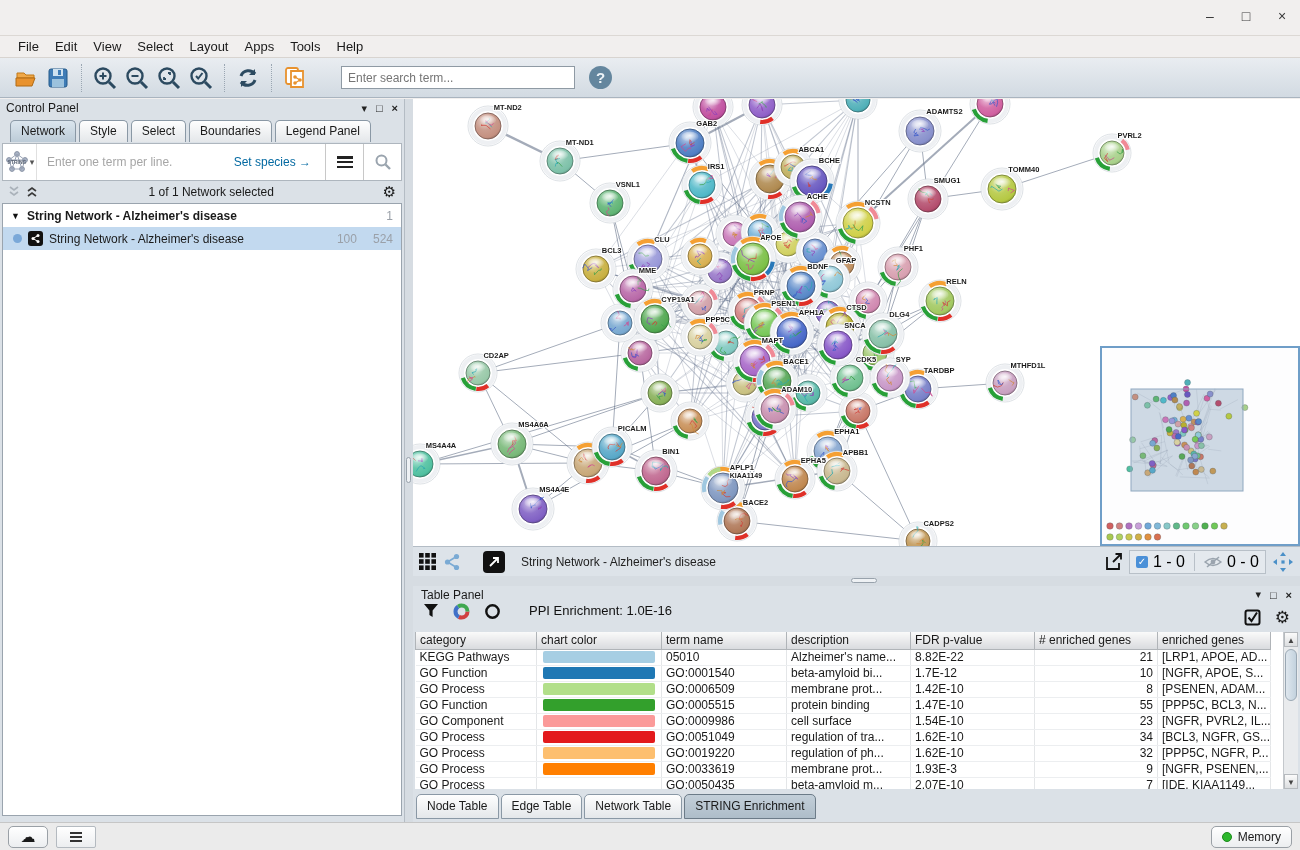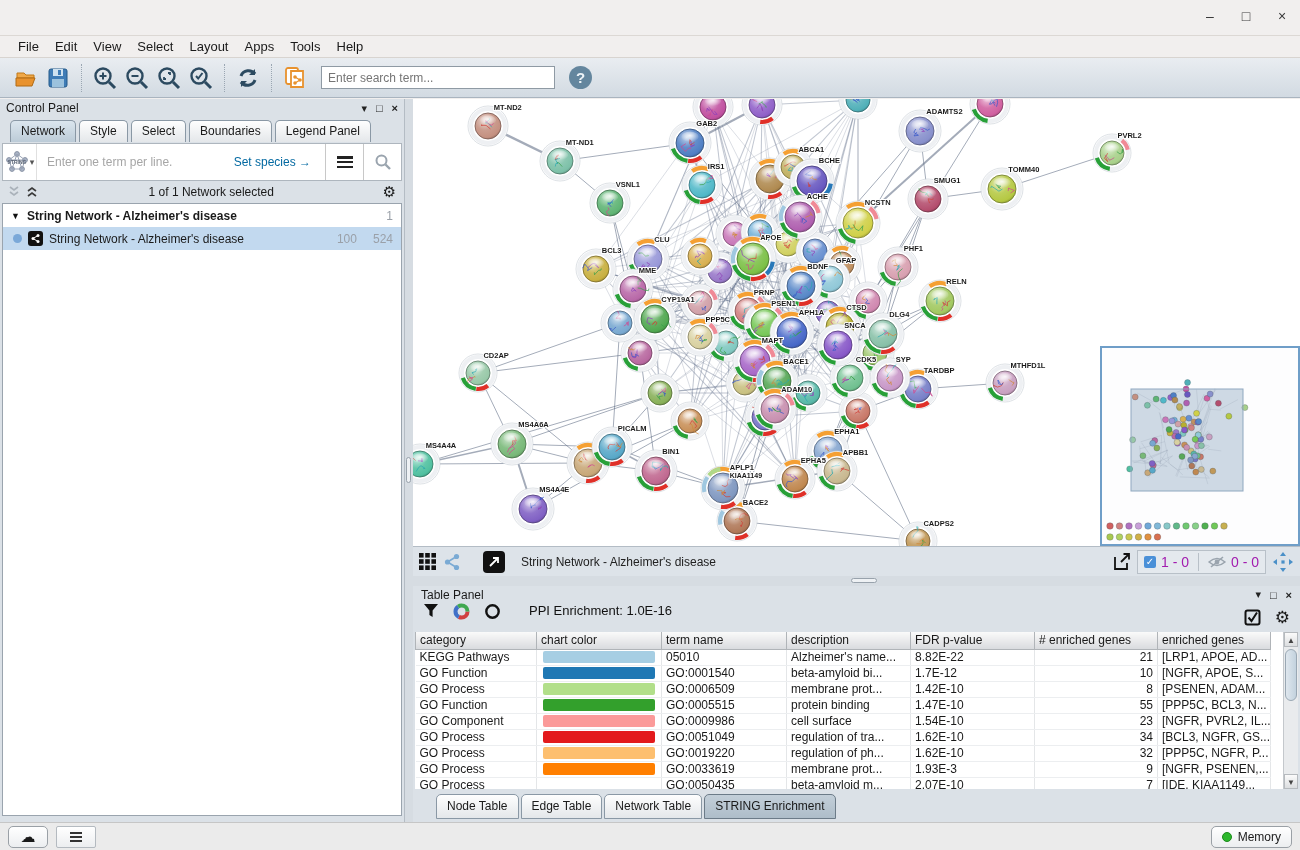--- a/index.html
+++ b/index.html
@@ -14,21 +14,21 @@
   .winbtn{width:20px;text-align:center;cursor:default}
 
   
   .menubar{height:22px;background:#f1efee;display:flex;align-items:center;padding-left:10px;border-bottom:1px solid #d8d4d0}
   .menu-item{font-size:13px;padding:0 8px;color:#1a1a1a}
 
   
   .toolbar{height:40px;background:linear-gradient(#e9edf1,#d2dae2);border-bottom:1px solid #a9b4bf;display:flex;align-items:center;padding-left:10px}
   .tbtn{width:32px;height:32px;display:flex;align-items:center;justify-content:center}
   .tsep{width:1px;height:28px;border-left:1px dotted #9aa6b2;margin:0 7px}
-  .search-wrap{margin-left:10px}
+  .search-wrap{margin-left:30px}
   .search-input{width:234px;height:23px;border:1px solid #8f9aa4;font-size:12px;padding:0 6px;background:#fff;font-family:"Liberation Sans",sans-serif}
   .help-btn{width:23px;height:23px;border-radius:50%;background:#64869e;color:#eef4f8;font-weight:bold;font-size:15px;display:flex;align-items:center;justify-content:center;margin-left:14px}
 
   
   .main{position:absolute;top:99px;left:0;right:0;bottom:28px;display:flex}
   .control-panel{width:405px;background:#dbe1e7;border-right:1px solid #b4bcc4;display:flex;flex-direction:column}
   .splitter{width:8px;background:#d6dce2;position:relative}
   .splitter-handle{position:absolute;left:1px;top:358px;width:5px;height:26px;border:1px solid #98a2ac;border-radius:3px;background:#eef1f4}
   .right-area{flex:1;display:flex;flex-direction:column;min-width:0}
 
@@ -58,21 +58,21 @@
   .tree-label{flex:1;white-space:nowrap;overflow:hidden}
   .tree-num{color:#9aa0a8;font-size:12px;margin-left:10px}
 
   
   .network-wrap{height:447px;position:relative;background:#fff;overflow:hidden}
   .overview-panel{position:absolute;right:0;top:247px;width:200px;height:200px;border:2px solid #6f9ec8;background:#fdfdfe}
   .net-toolbar{height:30px;background:#dde3e9;border-top:1px solid #b3bcc5;display:flex;align-items:center;padding:0 6px;gap:6px}
   .net-title{font-size:12px;color:#222;margin-left:10px;flex:1;white-space:nowrap;overflow:hidden}
   .black-btn{width:22px;height:22px;background:#111;border-radius:4px;display:flex;align-items:center;justify-content:center}
   .counter-group{display:flex;align-items:center;border:1px solid #b8c0c8;background:#e4e9ee;height:24px;padding:0 6px;gap:5px}
-  .counter-text{font-size:14px;color:#a21caf}
+  .counter-text{font-size:16px;color:#000000}
   .mini-check{width:12px;height:12px;background:#4a90d8;border-radius:2px;color:#fff;font-size:10px;line-height:12px;text-align:center}
   .vline{width:1px;height:18px;background:#b8c0c8;margin:0 4px}
 
   .h-divider{height:10px;background:#d6dce2;position:relative}
   .h-divider .handle{position:absolute;left:438px;top:2px;width:26px;height:5px;border:1px solid #98a2ac;border-radius:3px;background:#eef1f4}
 
   
   .table-panel{flex:1;background:#dbe1e7;position:relative;overflow:hidden}
   .tp-header{height:17px;display:flex;align-items:center;padding:0 8px;font-size:12px}
   .tp-header .ttl{flex:1}
@@ -82,21 +82,21 @@
   .tbl-wrap{position:absolute;left:2px;right:2px;top:46px;height:157px;background:#fff;overflow:hidden}
   table.enrich{border-collapse:collapse;table-layout:fixed;width:855px;font-size:12px}
   table.enrich th{height:17px;font-weight:normal;text-align:left;padding:0 4px;background:linear-gradient(#fafafa,#d9dbde);border:1px solid #b0b4b8;border-top:none;white-space:nowrap;overflow:hidden}
   table.enrich td{height:16px;padding:0 4px;border-right:1px solid #e4e6e8;border-bottom:1px solid #eceef0;white-space:nowrap;overflow:hidden}
   td.cnt{text-align:right;padding-right:10px}
   .swatch{height:12px;border-radius:2px;margin:0 2px}
   .vscroll{position:absolute;right:2px;top:46px;width:15px;height:157px;background:#e9ebed;border-left:1px solid #c4c8cc}
   .varrow{height:15px;text-align:center;font-size:8px;color:#444;line-height:15px;background:linear-gradient(#fbfbfb,#dcdee0);border:1px solid #b6babe}
   .vthumb{position:absolute;left:1px;right:1px;top:17px;height:52px;border:1px solid #9aa8b4;border-radius:7px;background:linear-gradient(90deg,#dfe7ee,#c3d2de)}
   .varrow.bottom{position:absolute;bottom:0;left:0;right:0}
-  .tp-tabs{position:absolute;left:23px;bottom:3px;display:flex;gap:2px;align-items:flex-start}
+  .tp-tabs{position:absolute;left:3px;bottom:3px;display:flex;gap:2px;align-items:flex-start}
   .tp-tab{font-size:12px;padding:4px 10px 5px;border:1px solid #8a98a5;border-radius:5px 5px 0 0;background:linear-gradient(#fefefe,#e4e7ea)}
   .tp-tab.sel{background:linear-gradient(#c3cfd9,#aebdc9);border-color:#6c7b88}
 
   
   .statusbar{position:absolute;left:0;right:0;bottom:0;height:28px;background:#ebebeb;border-top:1px solid #c6c6c6;display:flex;align-items:center;padding:0 8px}
   .sb-btn{width:40px;height:22px;border:1px solid #9aa0a6;border-radius:5px;background:linear-gradient(#ffffff,#eceef0);display:flex;align-items:center;justify-content:center;margin-right:8px}
   .sb-btn.flat{border-radius:2px;border-color:#b4bac0}
   .list-icon{width:12px;height:2px;background:#333;box-shadow:0 4px 0 #333,0 8px 0 #333;margin-bottom:8px}
   .memory-btn{margin-left:auto;height:22px;border:1px solid #9aa0a6;border-radius:5px;background:linear-gradient(#ffffff,#eceef0);display:flex;align-items:center;padding:0 10px;gap:6px;font-size:12px}
   .mem-dot{width:10px;height:10px;border-radius:50%;background:#2db82d;border:1px solid #1c8a1c}

